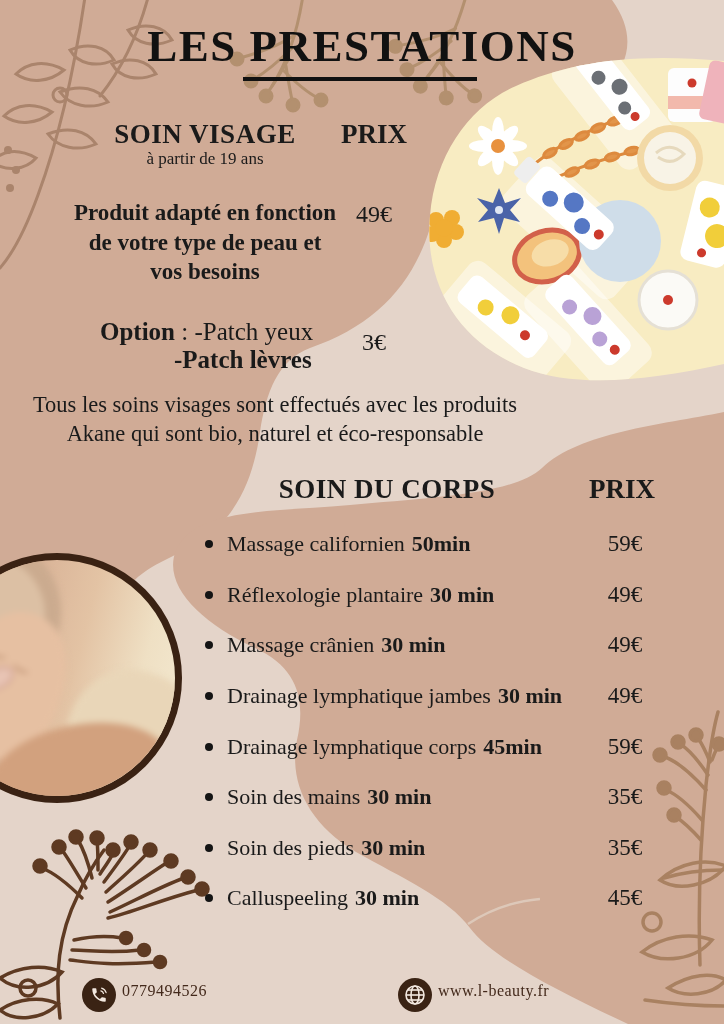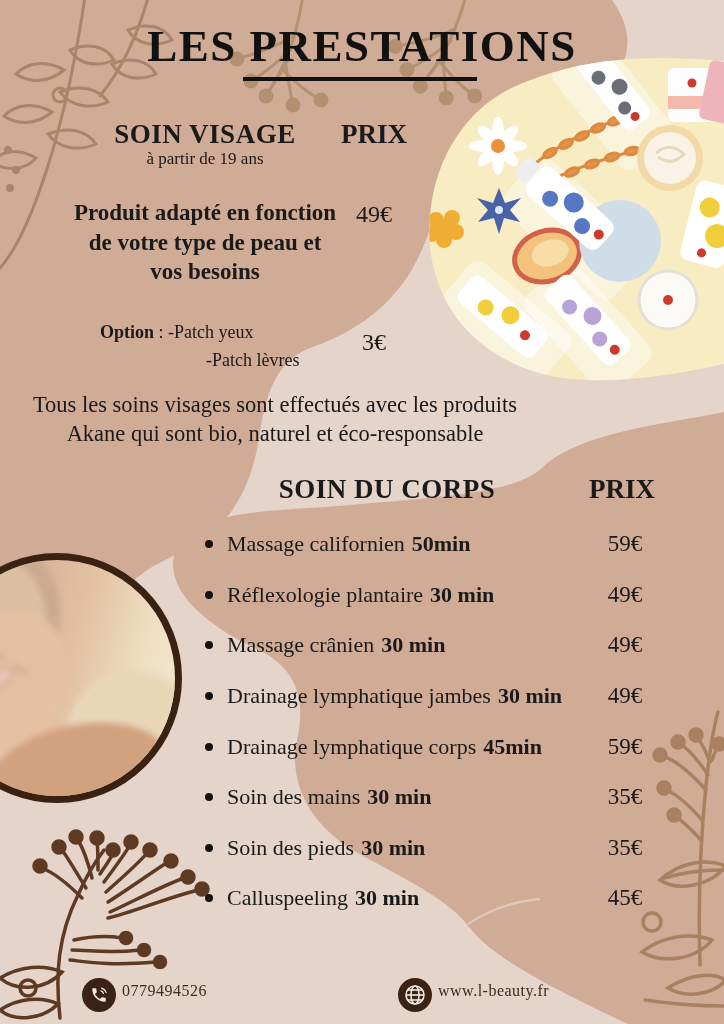--- a/index.html
+++ b/index.html
@@ -22,23 +22,23 @@
 
   .visage-heading{left:65px; top:119px; width:280px; text-align:center;
     font-size:27px; font-weight:700; letter-spacing:.5px;}
   .visage-sub{left:65px; top:149px; width:280px; text-align:center; font-size:17px;}
   .prix1{left:330px; top:119px; width:88px; text-align:center; font-size:27px; font-weight:700;}
 
   .product-text{left:45px; top:198px; width:320px; text-align:center;
     font-size:23px; line-height:29.5px; white-space:pre-line;font-weight:bold;}
   .product-price{left:330px; top:201px; width:88px; text-align:center; font-size:24px;}
 
-  .option-block{left:100px; top:318px; font-size:18px; line-height:28px;}
+  .option-block{left:100px; top:318px; font-size:25px; line-height:28px;}
   .option-label{font-weight:700;}
-  .option-line2{margin-left:106px;}
+  .option-line2{margin-left:74px;font-weight:bold;}
   .option-price{left:330px; top:329px; width:88px; text-align:center; font-size:24px;}
 
   .note-text{left:5px; top:390px; width:540px; text-align:center;
     font-size:22.5px; line-height:29px; white-space:pre-line;}
 
   .corps-heading{left:262px; top:474px; width:250px; text-align:center;
     font-size:27px; font-weight:700; letter-spacing:.5px;}
   .prix2{left:578px; top:474px; width:88px; text-align:center; font-size:27px; font-weight:700;}
 
   .body-list{left:205px; top:519px; width:460px;}

